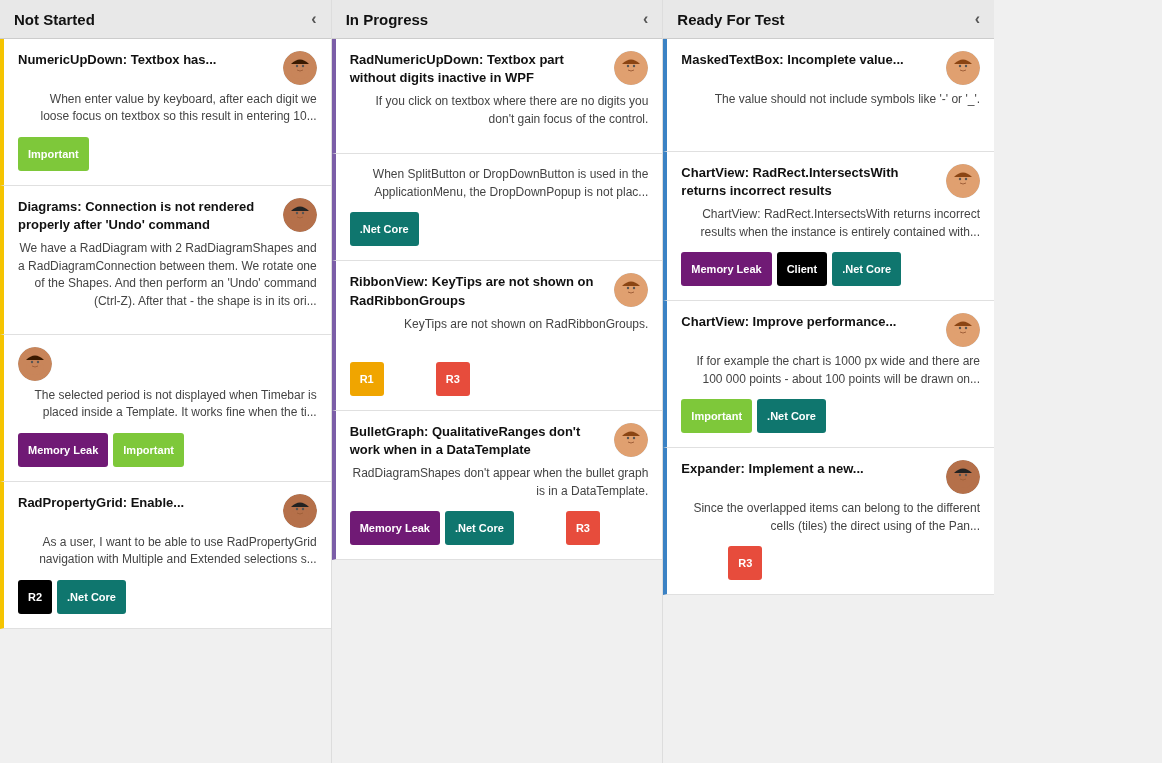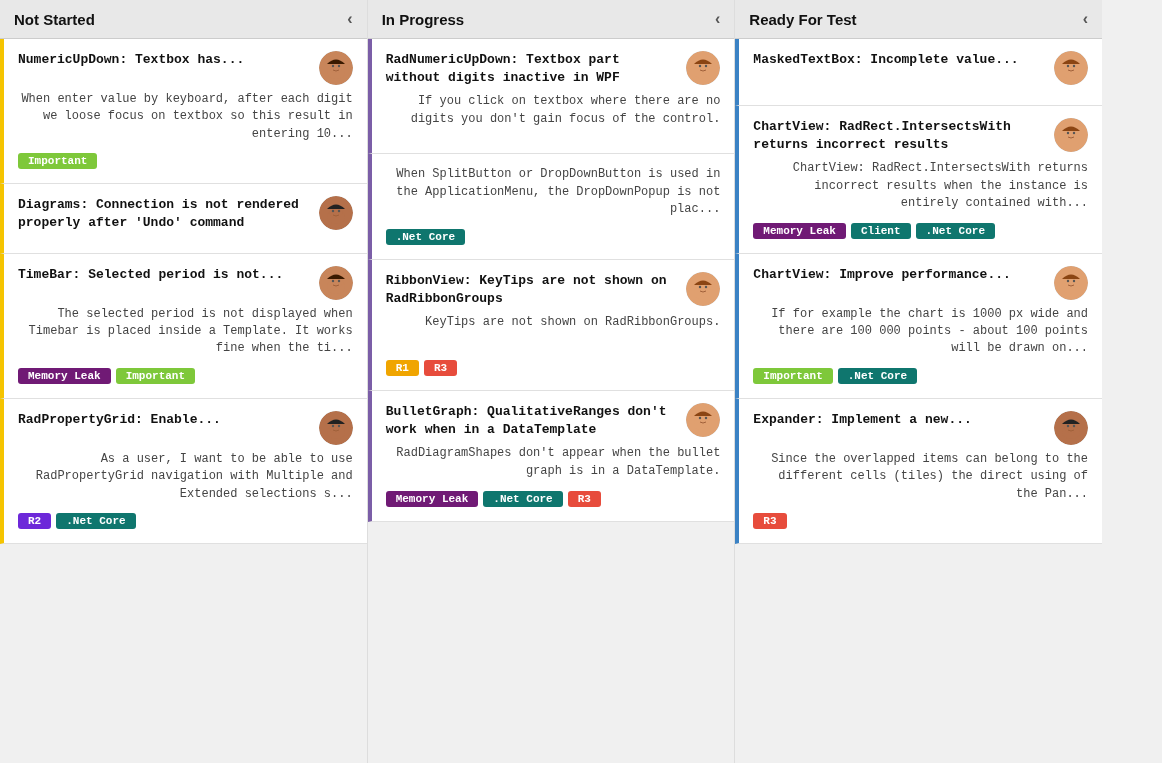--- a/index.html
+++ b/index.html
@@ -5,21 +5,21 @@
     * { box-sizing: border-box; margin: 0; padding: 0; }
     body {
       font-family: 'Segoe UI', Arial, sans-serif;
       background: #f0f0f0;
       font-size: 13px;
       color: #222;
     }
     .board {
       display: flex;
       flex-direction: row;
-      width: 1102px;
+      width: 994px;
       min-height: 763px;
       gap: 0;
     }
     .column {
       flex: 1;
       display: flex;
       flex-direction: column;
       border-right: 1px solid #ddd;
       background: #f0f0f0;
     }
@@ -44,21 +44,20 @@
     .column-header-arrow {
       font-size: 16px;
       color: #555;
       cursor: pointer;
     }
     .cards-container {
       display: flex;
       flex-direction: column;
       gap: 0;
       padding: 0;
-      font-family: Liberation Mono, monospace;
     }
     .card {
       background: #fff;
       border-bottom: 1px solid #e0e0e0;
       padding: 12px 14px 14px 14px;
       position: relative;
       border-left: 4px solid transparent;
     }
     .card.accent-yellow { border-left-color: #f5c400; }
     .card.accent-purple { border-left-color: #7b5ea7; }
@@ -99,33 +98,33 @@
       text-align: right;
     }
     .tags {
       display: flex;
       flex-wrap: wrap;
       gap: 5px;
       margin-top: 2px;
     }
     .tag {
       display: inline-block;
-      padding: 2px 10px;
+      padding: 11px 10px;
       border-radius: 3px;
       font-size: 11px;
       font-weight: 600;
       color: #fff;
     }
     .tag-important { background: #7ec83a; color: #fff; }
     .tag-memory-leak { background: #701a75; color: #fff; }
     .tag-net-core { background: #0f766e; color: #fff; }
-    .tag-client { background: #0f766e; color: #fff; }
+    .tag-client { background: #000000; color: #fff; }
     .tag-r1 { background: #f0a500; color: #fff; }
-    .tag-r2 { background: #6d28d9; color: #fff; }
-    .tag-r3 { background: #e74c3c; color: #fff; }
+    .tag-r2 { background: #000000; color: #fff; }
+    .tag-r3 { background: #e74c3c; color: #fff; margin-left: 47px; }
 
     
     .face-svg {
       width: 34px;
       height: 34px;
       border-radius: 50%;
     }
   </style>
 </head>
 <body>
@@ -165,24 +164,24 @@
     <circle cx="17" cy="17" r="17" fill="#b5704a"></circle>
     <ellipse cx="17" cy="21" rx="9" ry="7" fill="#b5704a"></ellipse>
     <circle cx="17" cy="15" r="7" fill="#b5704a"></circle>
     <path d="M8 13 Q17 4 26 13" fill="#222"></path>
     <circle cx="14" cy="15" r="1.2" fill="#555"></circle>
     <circle cx="20" cy="15" r="1.2" fill="#555"></circle>
     <path d="M14 19 Q17 21 20 19" stroke="#a0603a" stroke-width="1" fill="none"></path>
   </svg>
             </div>
           </div>
+          <div class="card-desc">We have a RadDiagram with 2 RadDiagramShapes and a RadDiagramConnection between them. We rotate one of the Shapes. And then perform an 'Undo' command (Ctrl-Z). After that - the shape is in its ori...</div>
         </div>
         <div class="card accent-yellow">
           <div class="card-top">
-            <div class="card-title">TimeBar: Selected period is not...</div>
             <div class="avatar">
               <svg class="face-svg" viewBox="0 0 34 34" xmlns="http://www.w3.org/2000/svg">
     <circle cx="17" cy="17" r="17" fill="#c8855a"></circle>
     <ellipse cx="17" cy="21" rx="9" ry="7" fill="#c8855a"></ellipse>
     <circle cx="17" cy="15" r="7" fill="#c8855a"></circle>
     <path d="M8 13 Q17 4 26 13" fill="#3a1a00"></path>
     <circle cx="14" cy="15" r="1.2" fill="#555"></circle>
     <circle cx="20" cy="15" r="1.2" fill="#555"></circle>
     <path d="M14 19 Q17 21 20 19" stroke="#a0603a" stroke-width="1" fill="none"></path>
   </svg>
@@ -305,20 +304,21 @@
     <circle cx="17" cy="17" r="17" fill="#e0a070"></circle>
     <ellipse cx="17" cy="21" rx="9" ry="7" fill="#e0a070"></ellipse>
     <circle cx="17" cy="15" r="7" fill="#e0a070"></circle>
     <path d="M8 13 Q17 4 26 13" fill="#8B4513"></path>
     <circle cx="14" cy="15" r="1.2" fill="#555"></circle>
     <circle cx="20" cy="15" r="1.2" fill="#555"></circle>
     <path d="M14 19 Q17 21 20 19" stroke="#a0603a" stroke-width="1" fill="none"></path>
   </svg>
             </div>
           </div>
+          <div class="card-desc">The value should not include symbols like '-' or '_'.</div>
         </div>
         <div class="card accent-blue">
           <div class="card-top">
             <div class="card-title">ChartView: RadRect.IntersectsWith returns incorrect results</div>
             <div class="avatar">
               <svg class="face-svg" viewBox="0 0 34 34" xmlns="http://www.w3.org/2000/svg">
     <circle cx="17" cy="17" r="17" fill="#e0a070"></circle>
     <ellipse cx="17" cy="21" rx="9" ry="7" fill="#e0a070"></ellipse>
     <circle cx="17" cy="15" r="7" fill="#e0a070"></circle>
     <path d="M8 13 Q17 4 26 13" fill="#8B4513"></path>

